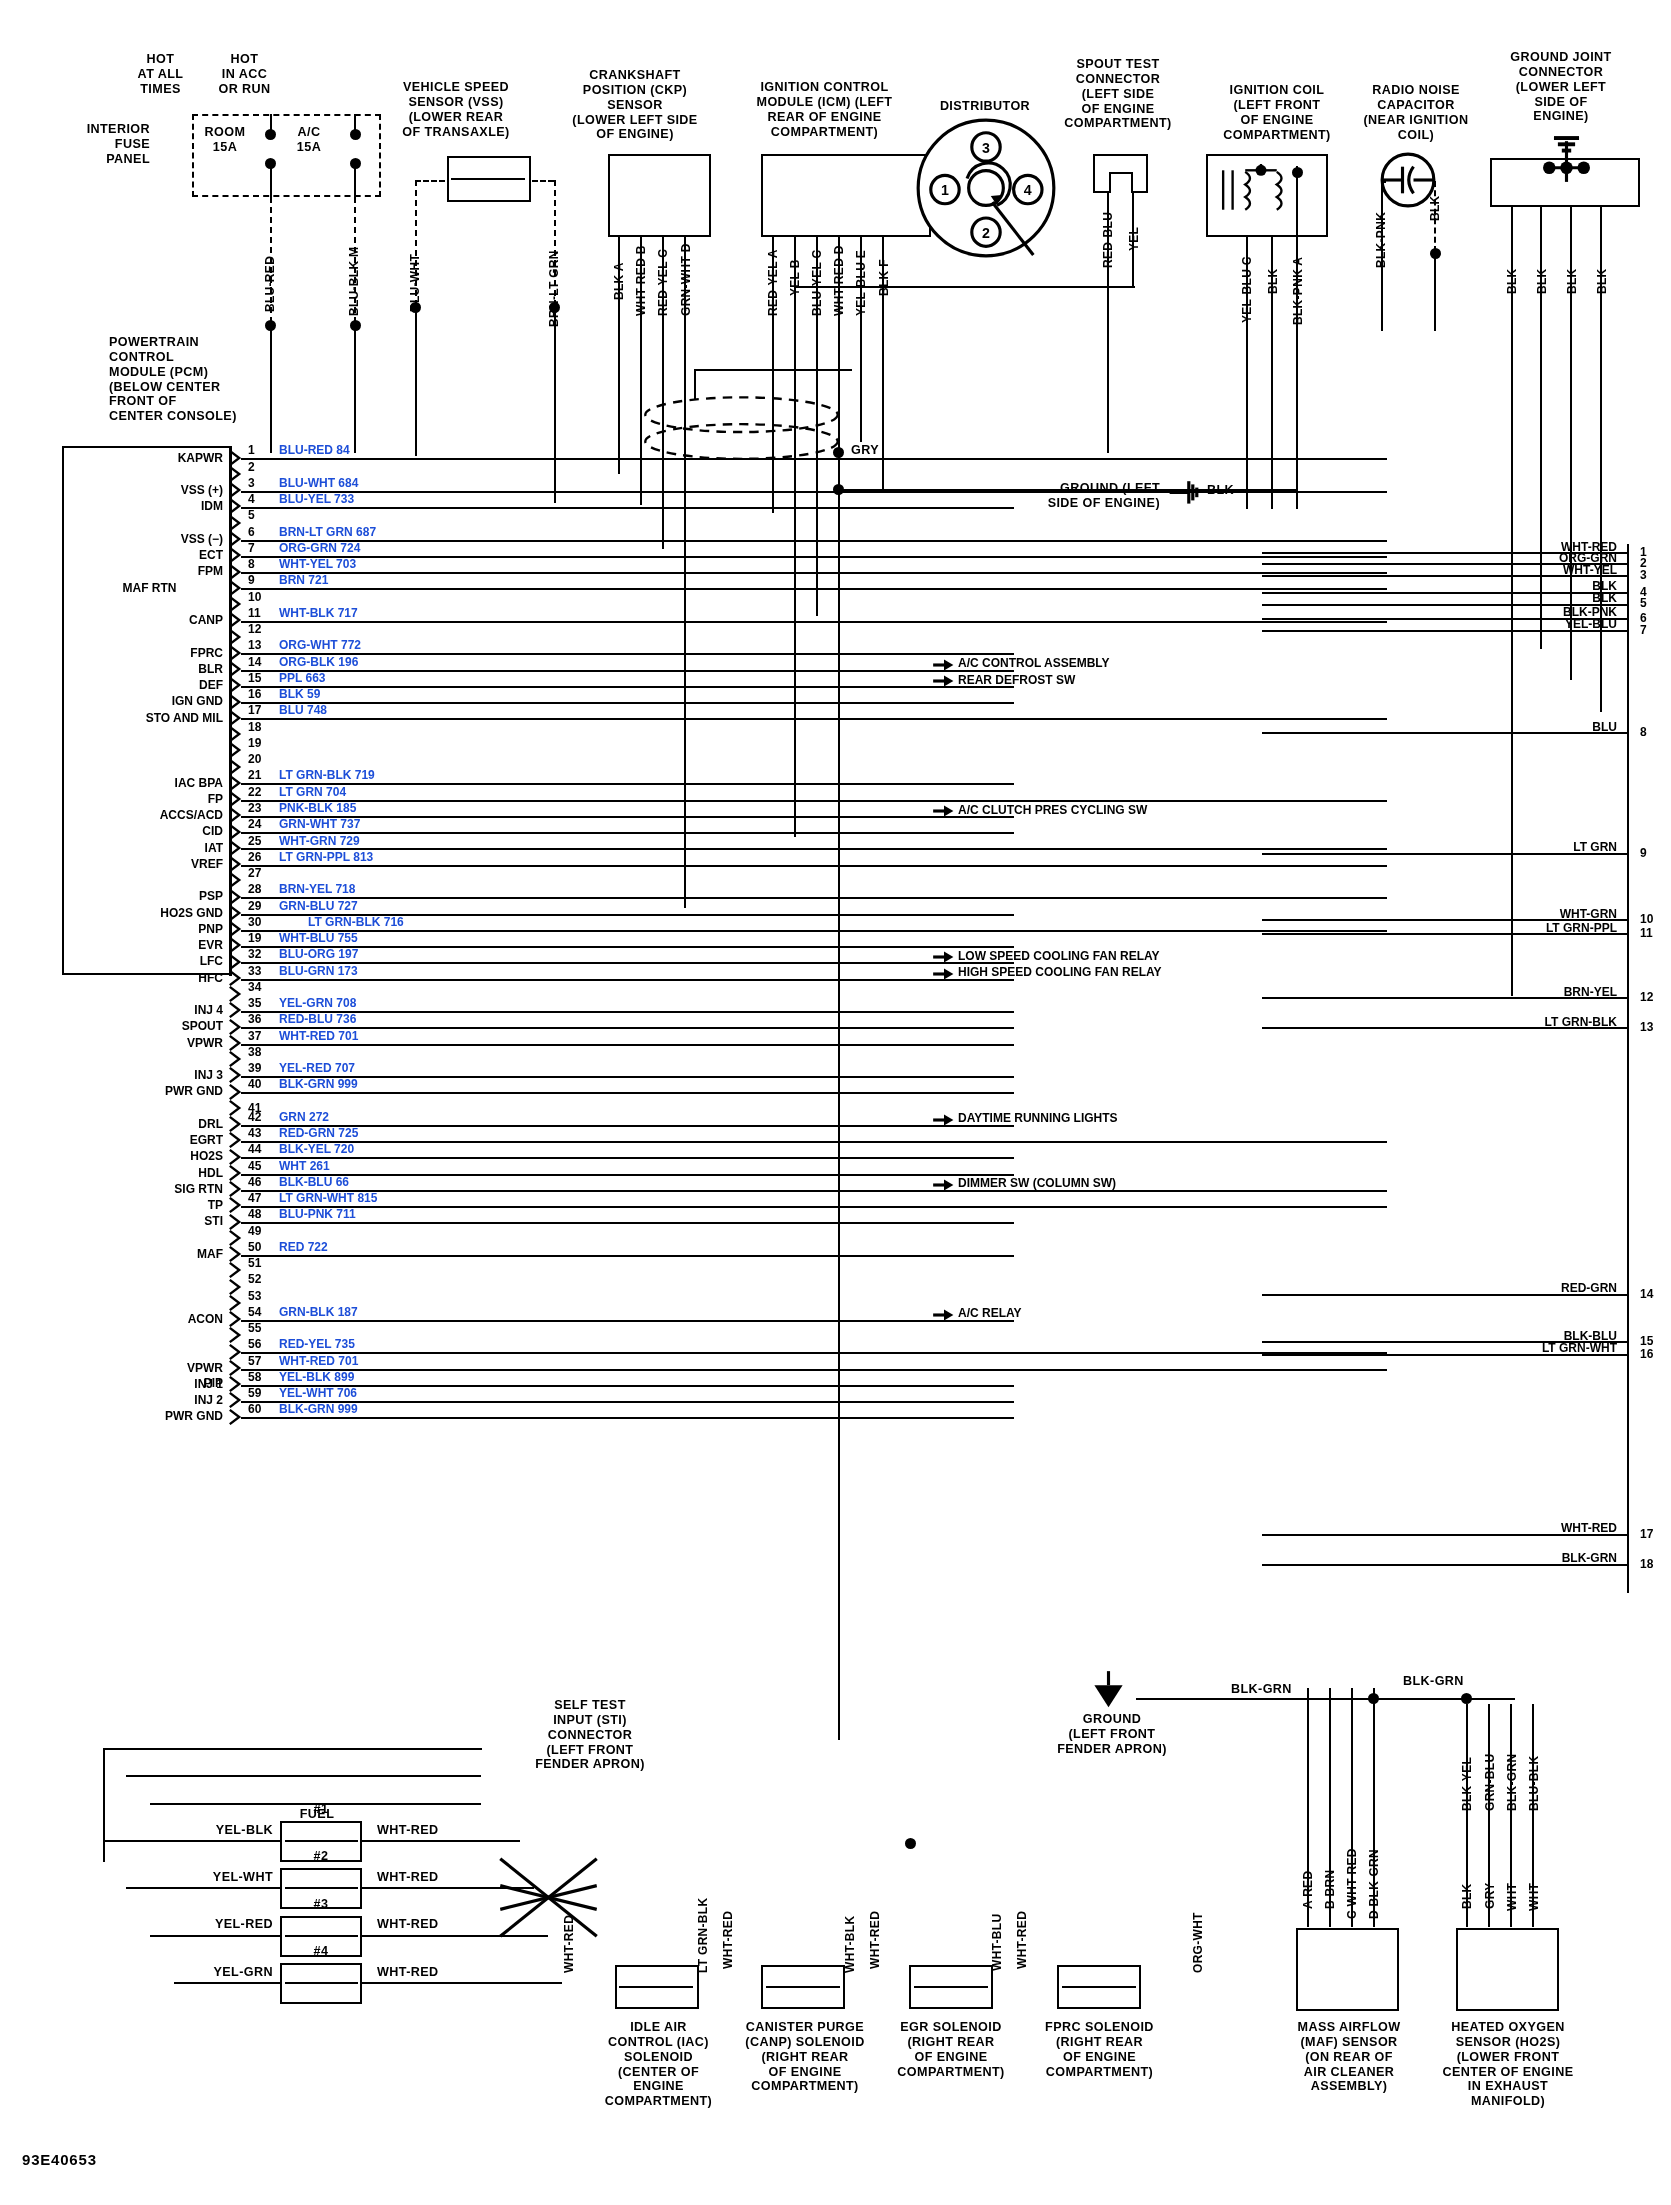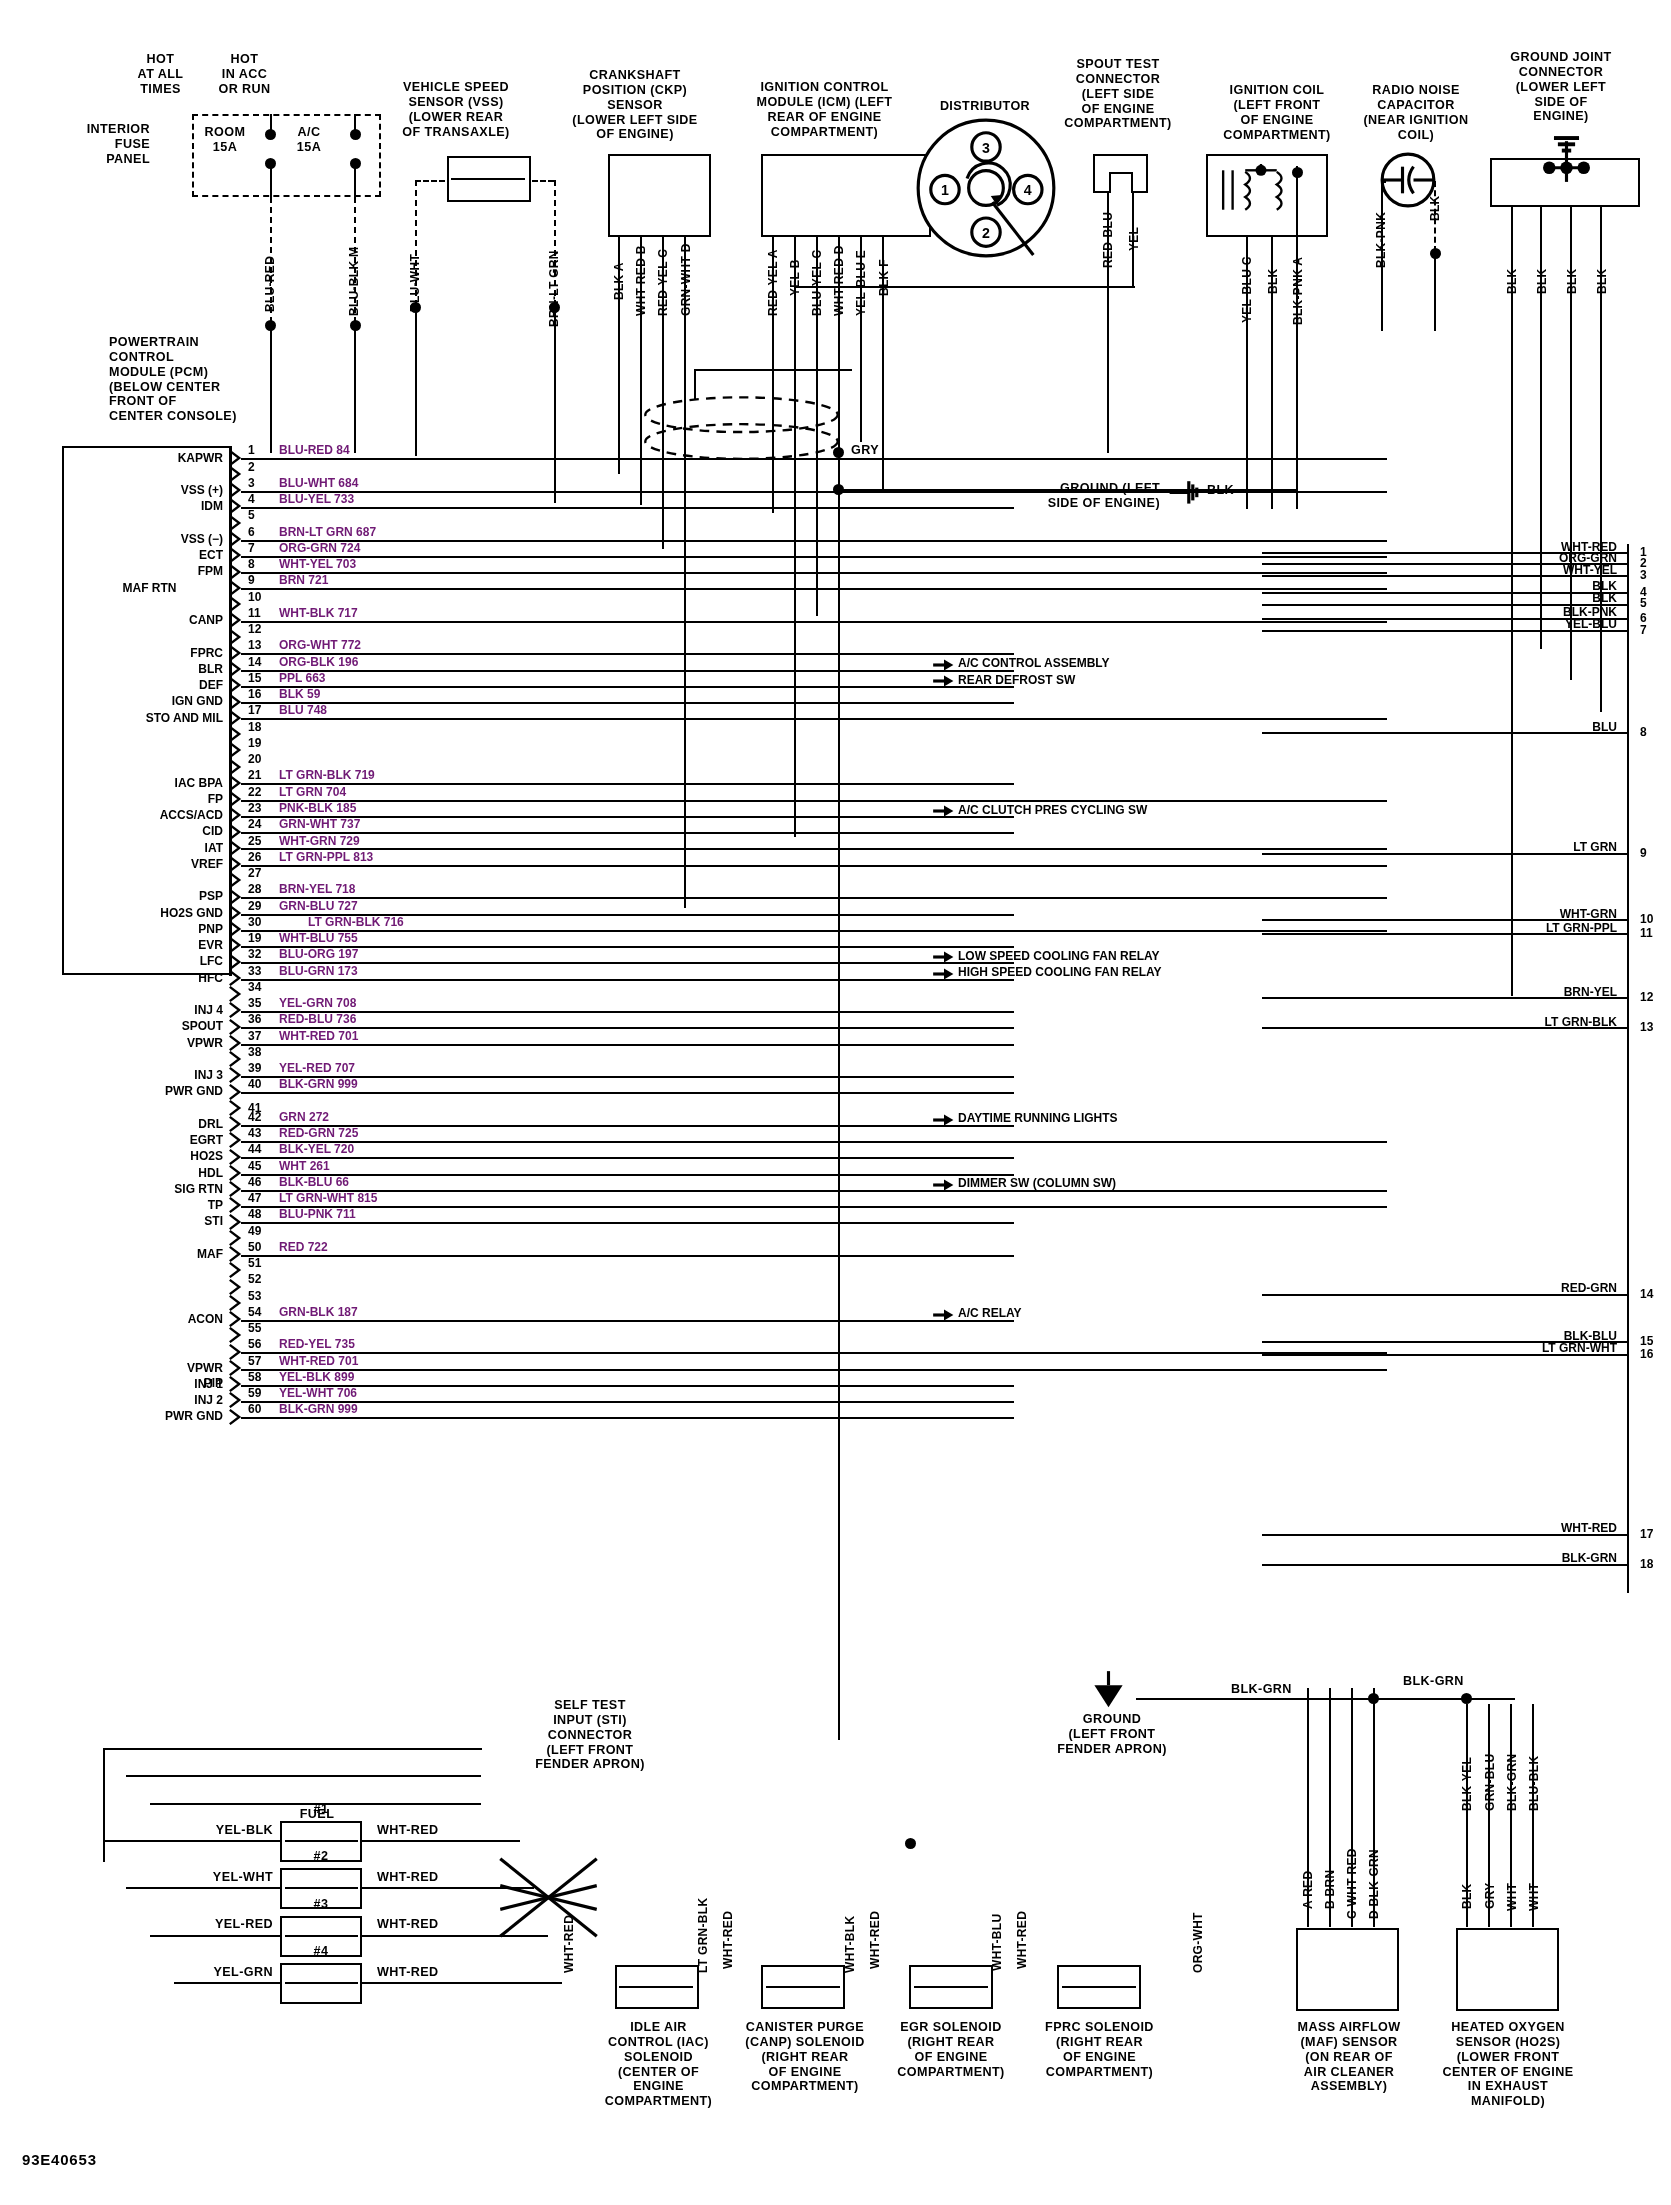--- a/index.html
+++ b/index.html
@@ -74,21 +74,21 @@
   #pcm-spine {
     position:absolute; left:229px; top:446px;
     width:3.2px; height:530px; background:#000;
   }
   .pinnum {
     position:absolute; left:6.3px; top:-2.4px;
     font-size:12px; font-weight:bold; color:#000;
   }
   .pinwire {
     position:absolute; left:33px; top:-3.2px;
-    font-size:12px; font-weight:bold; color:#701a75; white-space:nowrap;
+    font-size:12px; font-weight:bold; color:#1d4ed8; white-space:nowrap;
   }
   .pinfn {
     position:absolute; right:0; top:-3.2px;
     font-size:12px; font-weight:bold; color:#000; white-space:nowrap;
   }
 
   .arrowlbl {
     position:absolute; font-size:12px; font-weight:bold; color:#000; white-space:nowrap;
   }
 

